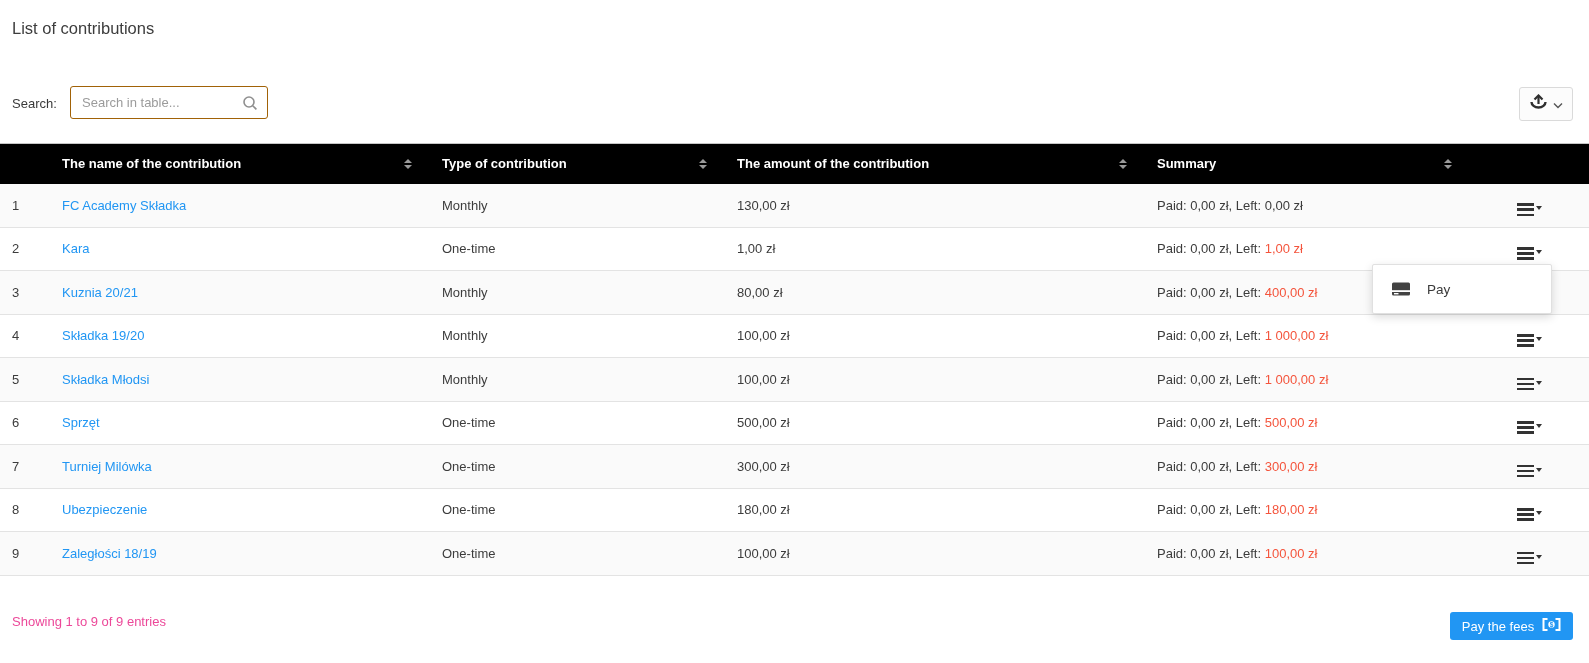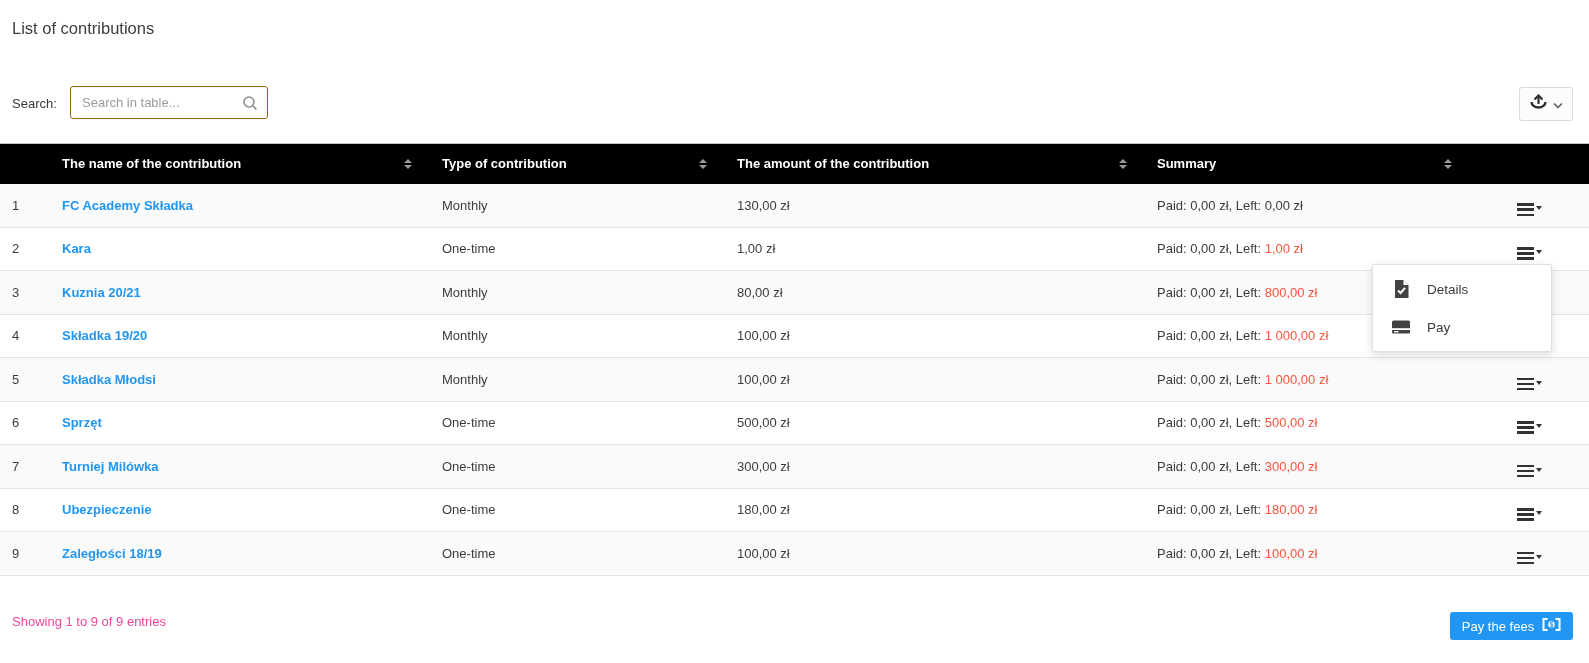--- a/index.html
+++ b/index.html
@@ -20,21 +20,21 @@
   table.dt { position: absolute; left: 0; top: 143px; width: 1589px; border-collapse: collapse; table-layout: fixed; }
   table.dt thead th { background: #000000; height: 40px; color: #fff; font-size: 13px; font-weight: 700; text-align: left; padding: 0 12px; position: relative; border-top: 1px solid #c6c6c6; cursor: pointer; }
   table.dt tbody td { height: 43.5px; border-bottom: 1px solid #e3e3e3; padding: 0 12px; font-size: 13px; color: #3c3c3c; vertical-align: middle; background: #fff; }
   table.dt tbody tr:nth-child(odd) td { background: #fafafa; }
 
   .sort { position: absolute; right: 18px; top: 50%; transform: translateY(-50%); display: flex; flex-direction: column; gap: 2px; }
   .sort i { display: block; width: 0; height: 0; border-left: 4px solid transparent; border-right: 4px solid transparent; }
   .sort i.up { border-bottom: 4px solid rgba(255,255,255,0.6); }
   .sort i.dn { border-top: 4px solid rgba(255,255,255,0.6); }
 
-  .link { color: #2196f3; text-decoration: none; cursor: pointer; font-weight: bold; }
+  .link { color: #2196f3; text-decoration: none; cursor: pointer; }
   .red { color: #f4543c; }
   td.c-act { text-align: center; }
 
   .row-menu { display: inline-flex; align-items: flex-start; gap: 2px; cursor: pointer; }
   .bars { display: flex; flex-direction: column; gap: 2.5px; padding-top: 1px; }
   .bars i { display: block; width: 17px; height: 2.6px; background: #333; }
   .caret { width: 0; height: 0; border-left: 3.5px solid transparent; border-right: 3.5px solid transparent; border-top: 4.5px solid #333; margin-top: 4px; }
 
   .dropdown { position: absolute; left: 1372px; top: 264px; width: 180px; background: #fff; border: 1px solid #e0e0e0; border-radius: 2px; box-shadow: 0 3px 10px rgba(0,0,0,0.15); padding: 5px 0; z-index: 10; }
   .dd-item { display: flex; align-items: center; gap: 17px; height: 38px; padding: 0 19px; font-size: 13.5px; color: #3a3a3a; cursor: pointer; }
@@ -136,21 +136,21 @@
                 <i></i>
               </span>
               <span class="caret"></span>
             </span></td>
       </tr>
       <tr>
         <td>3</td>
         <td><a class="link">Kuznia 20/21</a></td>
         <td>Monthly</td>
         <td>80,00 zł</td>
-        <td><span>Paid: 0,00 zł, Left: </span><span class="red">800,00 zł</span></td>
+        <td><span>Paid: 0,00 zł, Left: </span><span class="red">400,00 zł</span></td>
         <td class="c-act"><span class="row-menu">
               <span class="bars">
                 <i></i>
                 <i></i>
                 <i></i>
               </span>
               <span class="caret"></span>
             </span></td>
       </tr>
       <tr>
@@ -240,30 +240,20 @@
                 <i></i>
                 <i></i>
               </span>
               <span class="caret"></span>
             </span></td>
       </tr>
     </tbody>
   </table>
 
   <div class="dropdown">
-    <div class="dd-item">
-      <span class="dd-icon">
-        <svg width="15" height="18" viewBox="0 0 15 18">
-            <polygon points="1,0 9.5,0 14.5,5 14.5,18 1,18" fill="#424242"></polygon>
-            <polygon points="9.5,0 14.5,5 9.5,5" fill="#ffffff"></polygon>
-            <polyline points="4,10.5 6.6,13 11,7.8" fill="none" stroke="#ffffff" stroke-width="2"></polyline>
-          </svg>
-      </span>
-      <span>Details</span>
-    </div>
     <div class="dd-item">
       <span class="dd-icon">
         <svg width="18" height="14" viewBox="0 0 18 14">
             <rect x="0" y="0.5" width="18" height="13" rx="1.5" fill="#424242"></rect>
             <rect x="0" y="8.2" width="18" height="1.8" fill="#ffffff"></rect>
             <rect x="2" y="11" width="4.5" height="1.4" fill="#ffffff"></rect>
           </svg>
       </span>
       <span>Pay</span>
     </div>

